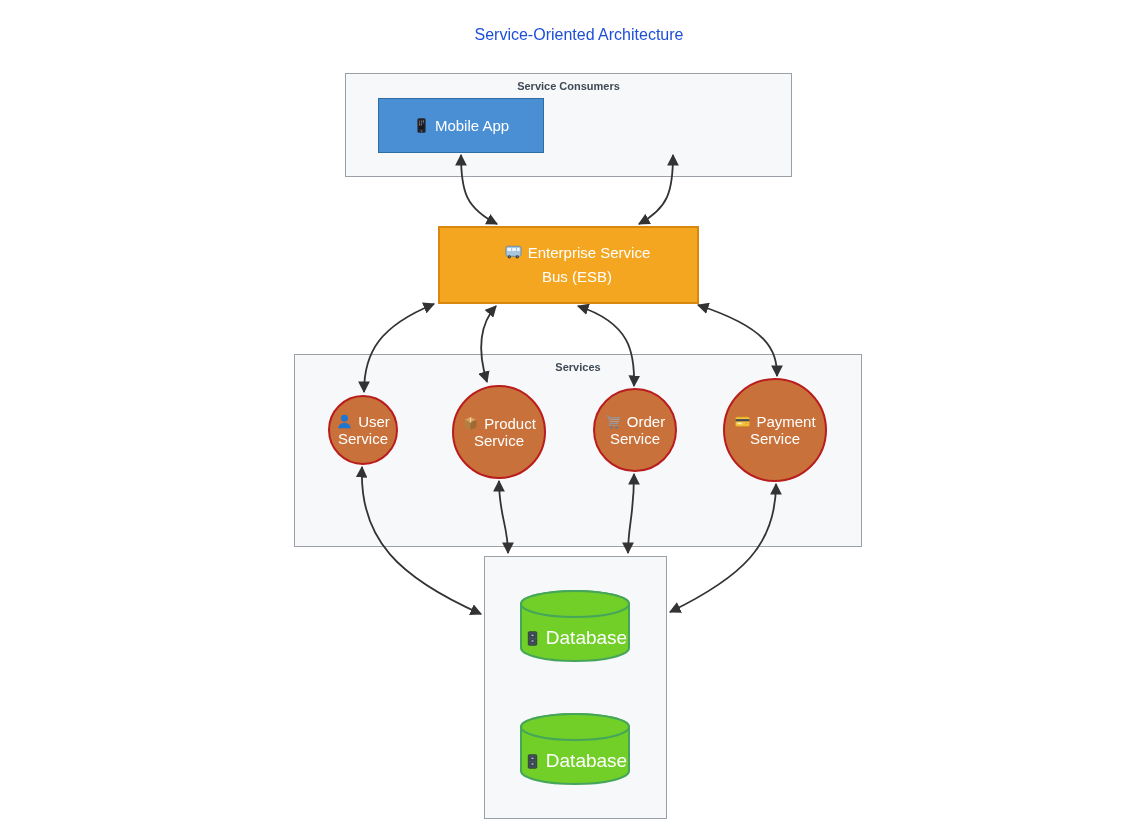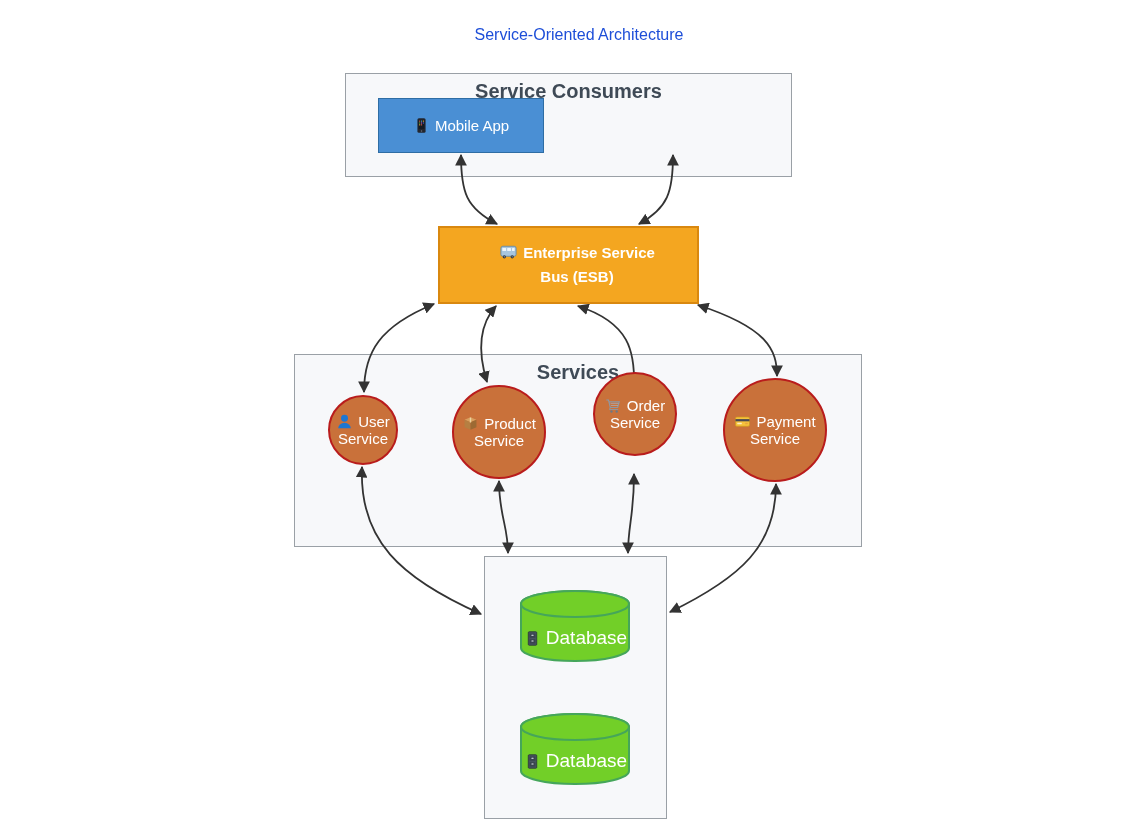--- a/index.html
+++ b/index.html
@@ -9,44 +9,44 @@
   }
   .title {
     position:absolute; left:579px; top:26px; transform:translateX(-50%);
     font-size:16px; color:#1d4ed8; white-space:nowrap;
   }
   .group {
     position:absolute; background:#f7f8fa; border:1px solid #9aa0a6; box-sizing:border-box;
   }
   .group-label {
     position:absolute; left:0; right:0; top:6px; text-align:center;
-    font-size:20px; font-weight:bold; color:#3f4a56;
+    font-size:11px; font-weight:bold; color:#3f4a56;
   }
   .g-consumers { left:345px; top:73px;  width:447px; height:104px; }
   .g-services  { left:294px; top:354px; width:568px; height:193px; }
   .g-data      { left:484px; top:556px; width:183px; height:263px; }
 
   svg.edges { position:absolute; left:0; top:0; }
   .edge { fill:none; stroke:#333333; stroke-width:1.8;
           marker-start:url(#ah); marker-end:url(#ah); }
   .cyl-body { fill:#72cf28; stroke:#45a65a; stroke-width:2; }
 
   .node { position:absolute; box-sizing:border-box; display:flex;
           align-items:center; justify-content:center; color:#ffffff;
           font-size:15px; text-align:center; }
   .rect-blue { background:#4a8fd4; border:1px solid #2e6da4; }
   .n-mobile { left:378px; top:98px; width:166px; height:55px; }
   .n-web    { left:592px; top:98px; width:165px; height:55px; }
   .n-esb    { left:438px; top:226px; width:261px; height:78px;
               background:#f4a620; border:2px solid #d9880f;
-              font-weight:bold; flex-direction:column; line-height:24px;padding-left:17px; }
+              font-weight:normal; flex-direction:column; line-height:24px;padding-left:17px; }
   .circle   { background:#c9713a; border:2px solid #b91c1c; border-radius:50%; }
   .n-user    { left:328px; top:395px; width:70px;  height:70px; }
   .n-product { left:452px; top:385px; width:94px;  height:94px; }
-  .n-order   { left:593px; top:372px; width:84px;  height:84px; }
+  .n-order   { left:593px; top:388px; width:84px;  height:84px; }
   .n-payment { left:723px; top:378px; width:104px; height:104px; }
   .circle .nlabel { display:inline-block; max-width:calc(100% - 8px); }
   .db-label { left:484px; width:183px; height:28px; position:absolute; display:flex;
               align-items:center; justify-content:center; color:#fff; font-size:19px; }
   .db1 { top:624px; } .db2 { top:747px; }
 
   .icon { display:inline-block; vertical-align:-3px; margin-right:5px; line-height:0; }
   .icon svg { width:17px; height:17px; }
   .n-esb .icon svg { width:19px; height:19px; }
 </style>

